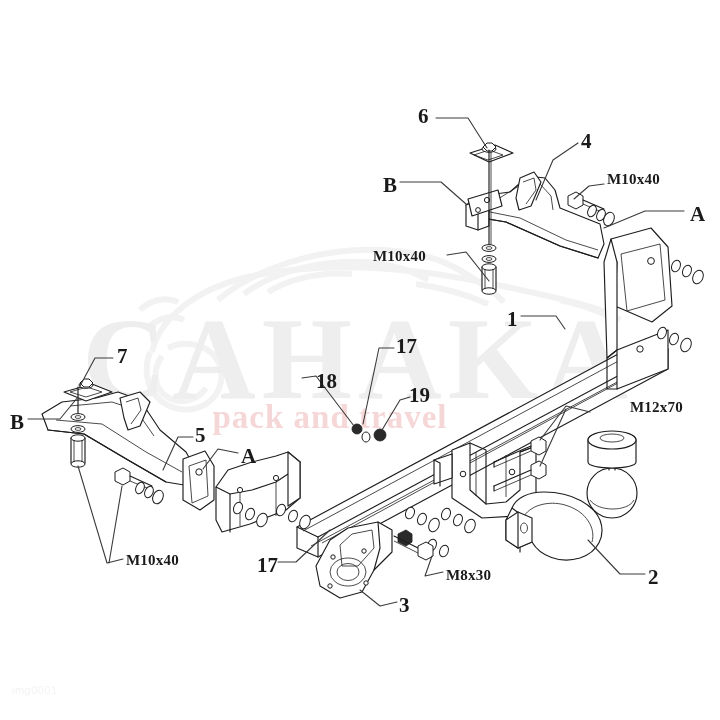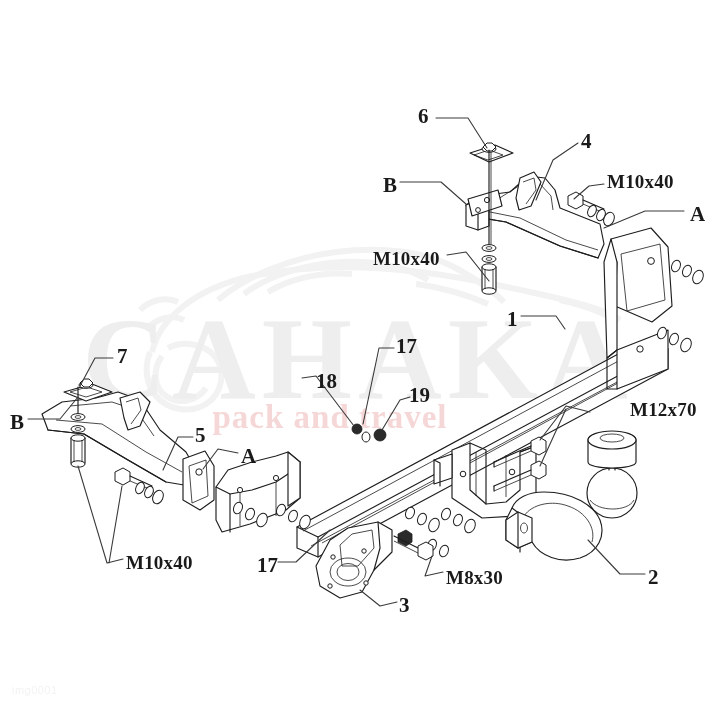--- a/index.html
+++ b/index.html
@@ -32,21 +32,21 @@
   .callout {
     position: absolute;
     font-family: "Liberation Serif", serif;
     font-weight: bold;
     color: #1a1a1a;
     white-space: nowrap;
     line-height: 1;
   }
   .num   { font-size: 21px; }
   .alpha { font-size: 21px; }
-  .spec  { font-size: 19px; letter-spacing: 0.2px; }
+  .spec  { font-size: 15px; letter-spacing: 0.2px; }
 
   .wm-text {
     font-family: "Liberation Serif", serif;
     font-weight: bold;
   }
   .corner-code {
     position: absolute;
     left: 12px;
     top: 684px;
     font-family: "Liberation Sans", sans-serif;

